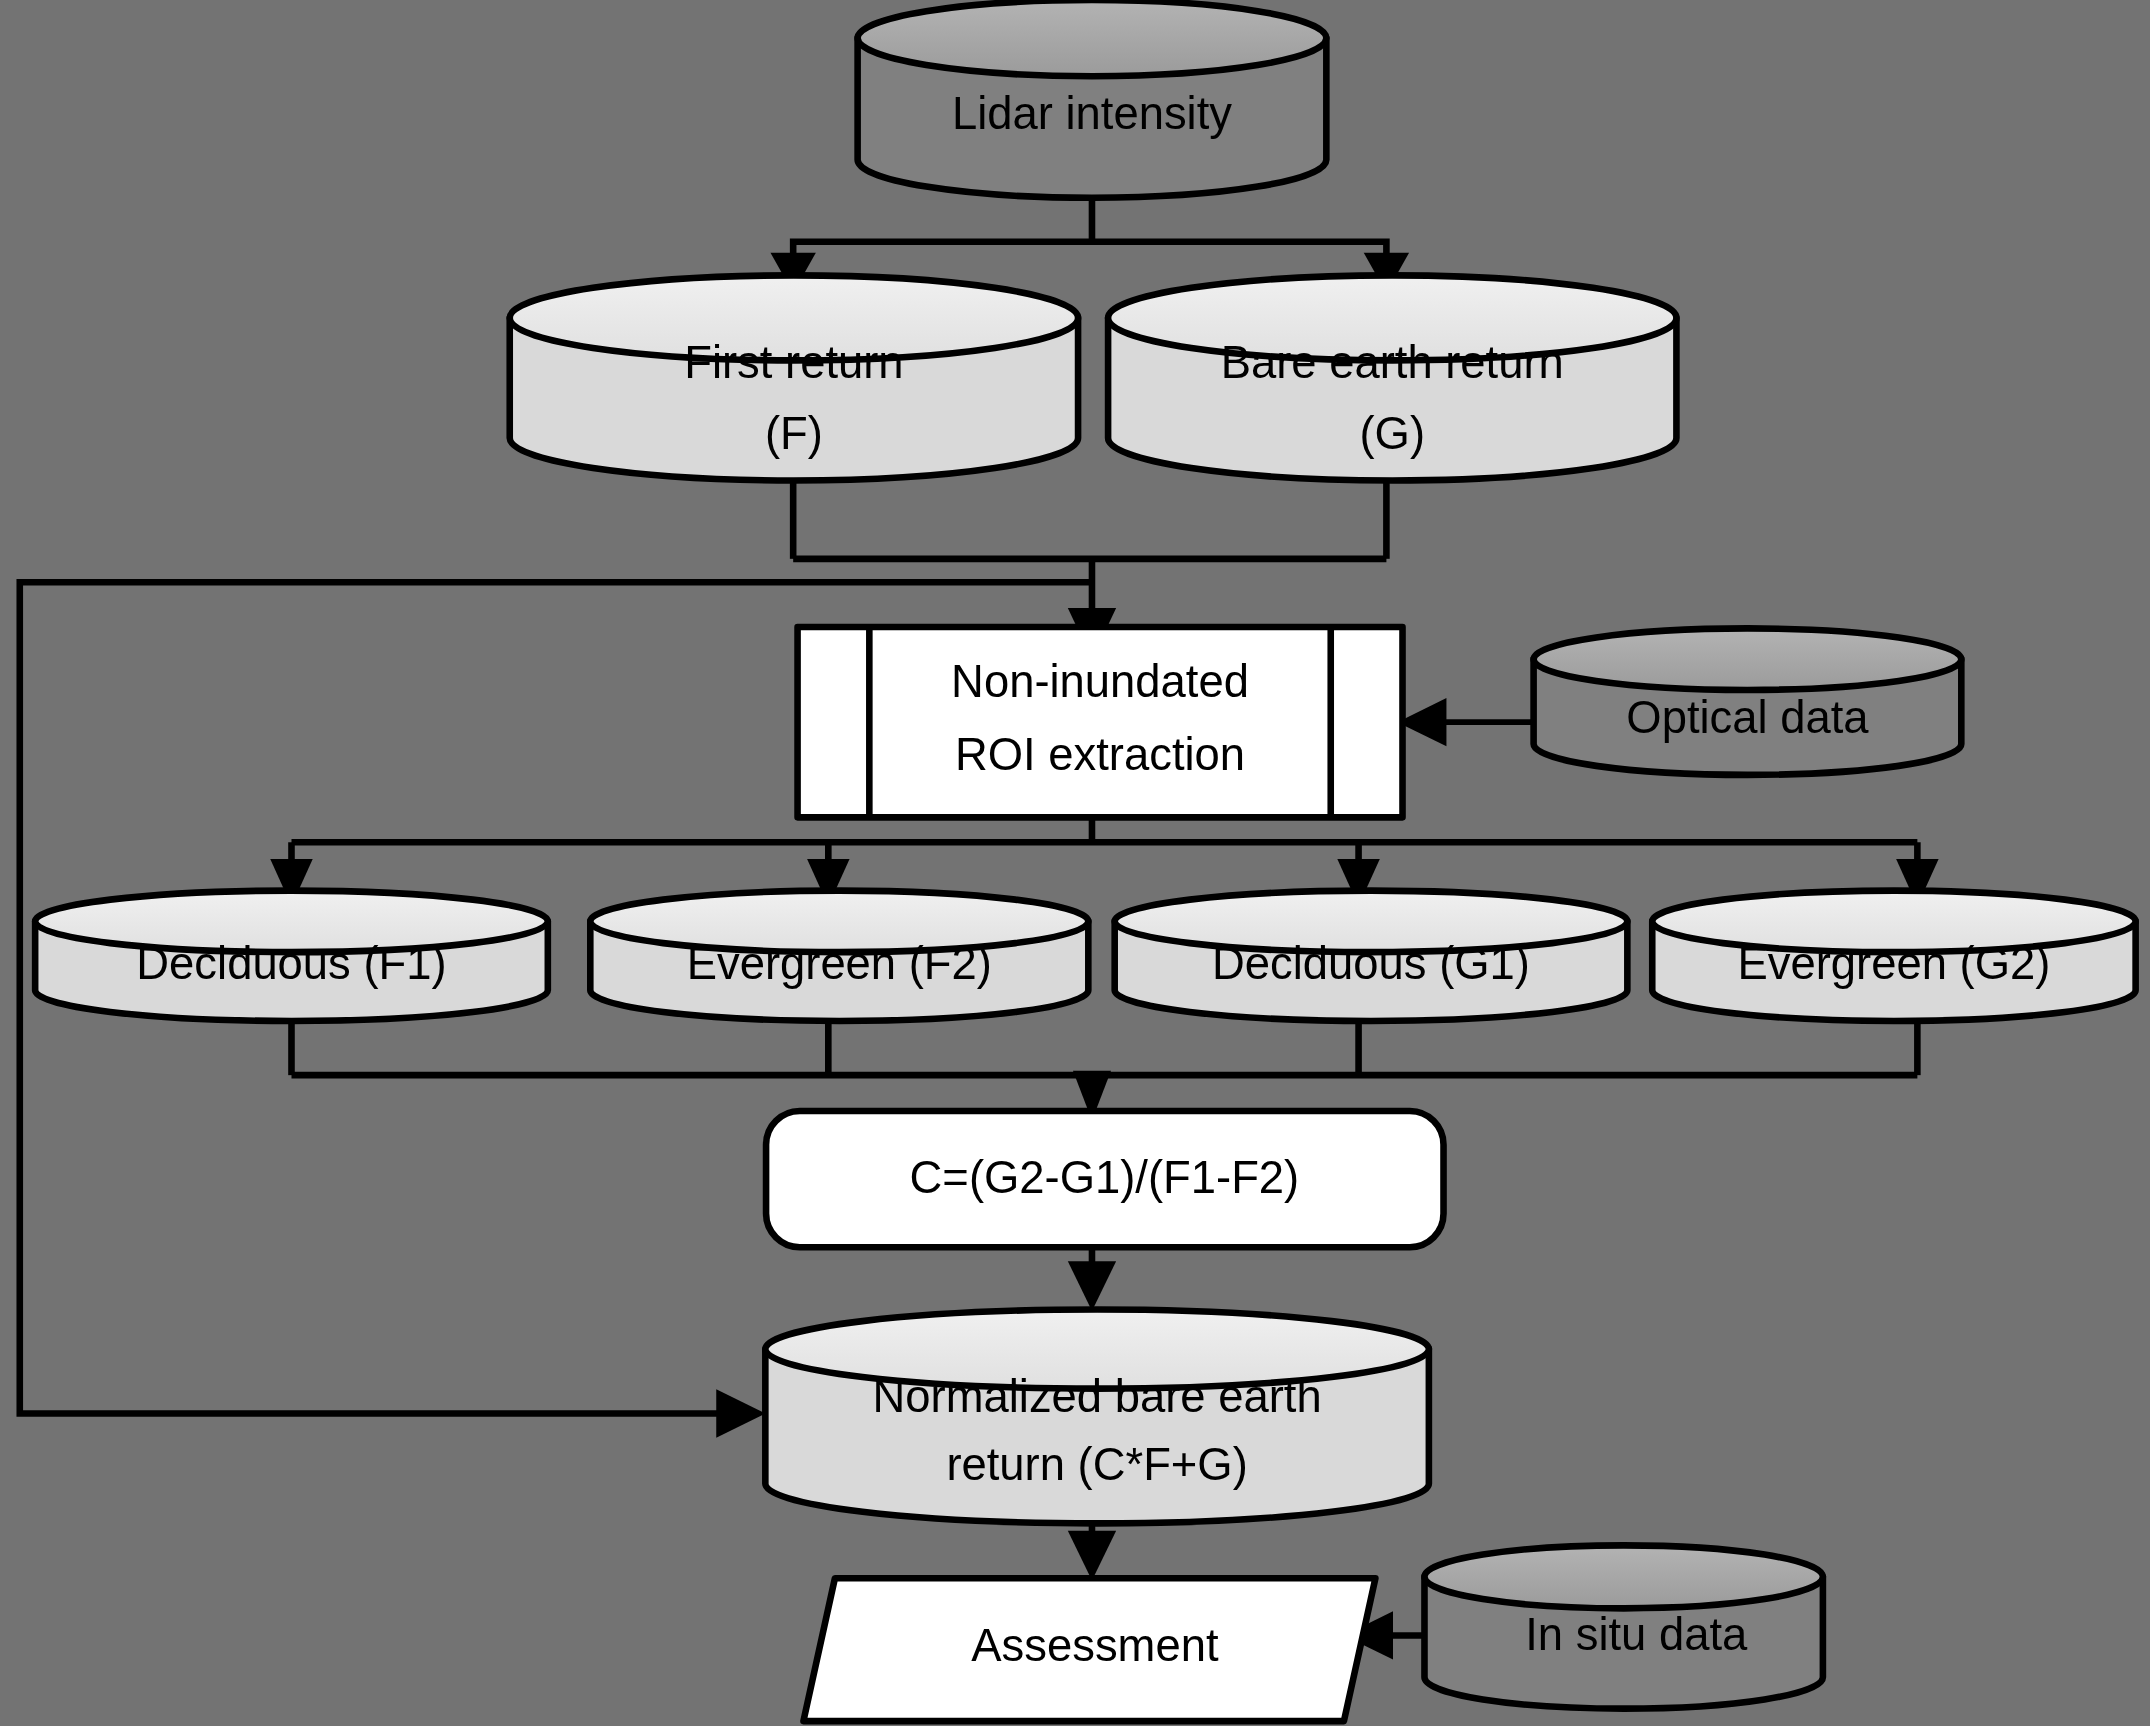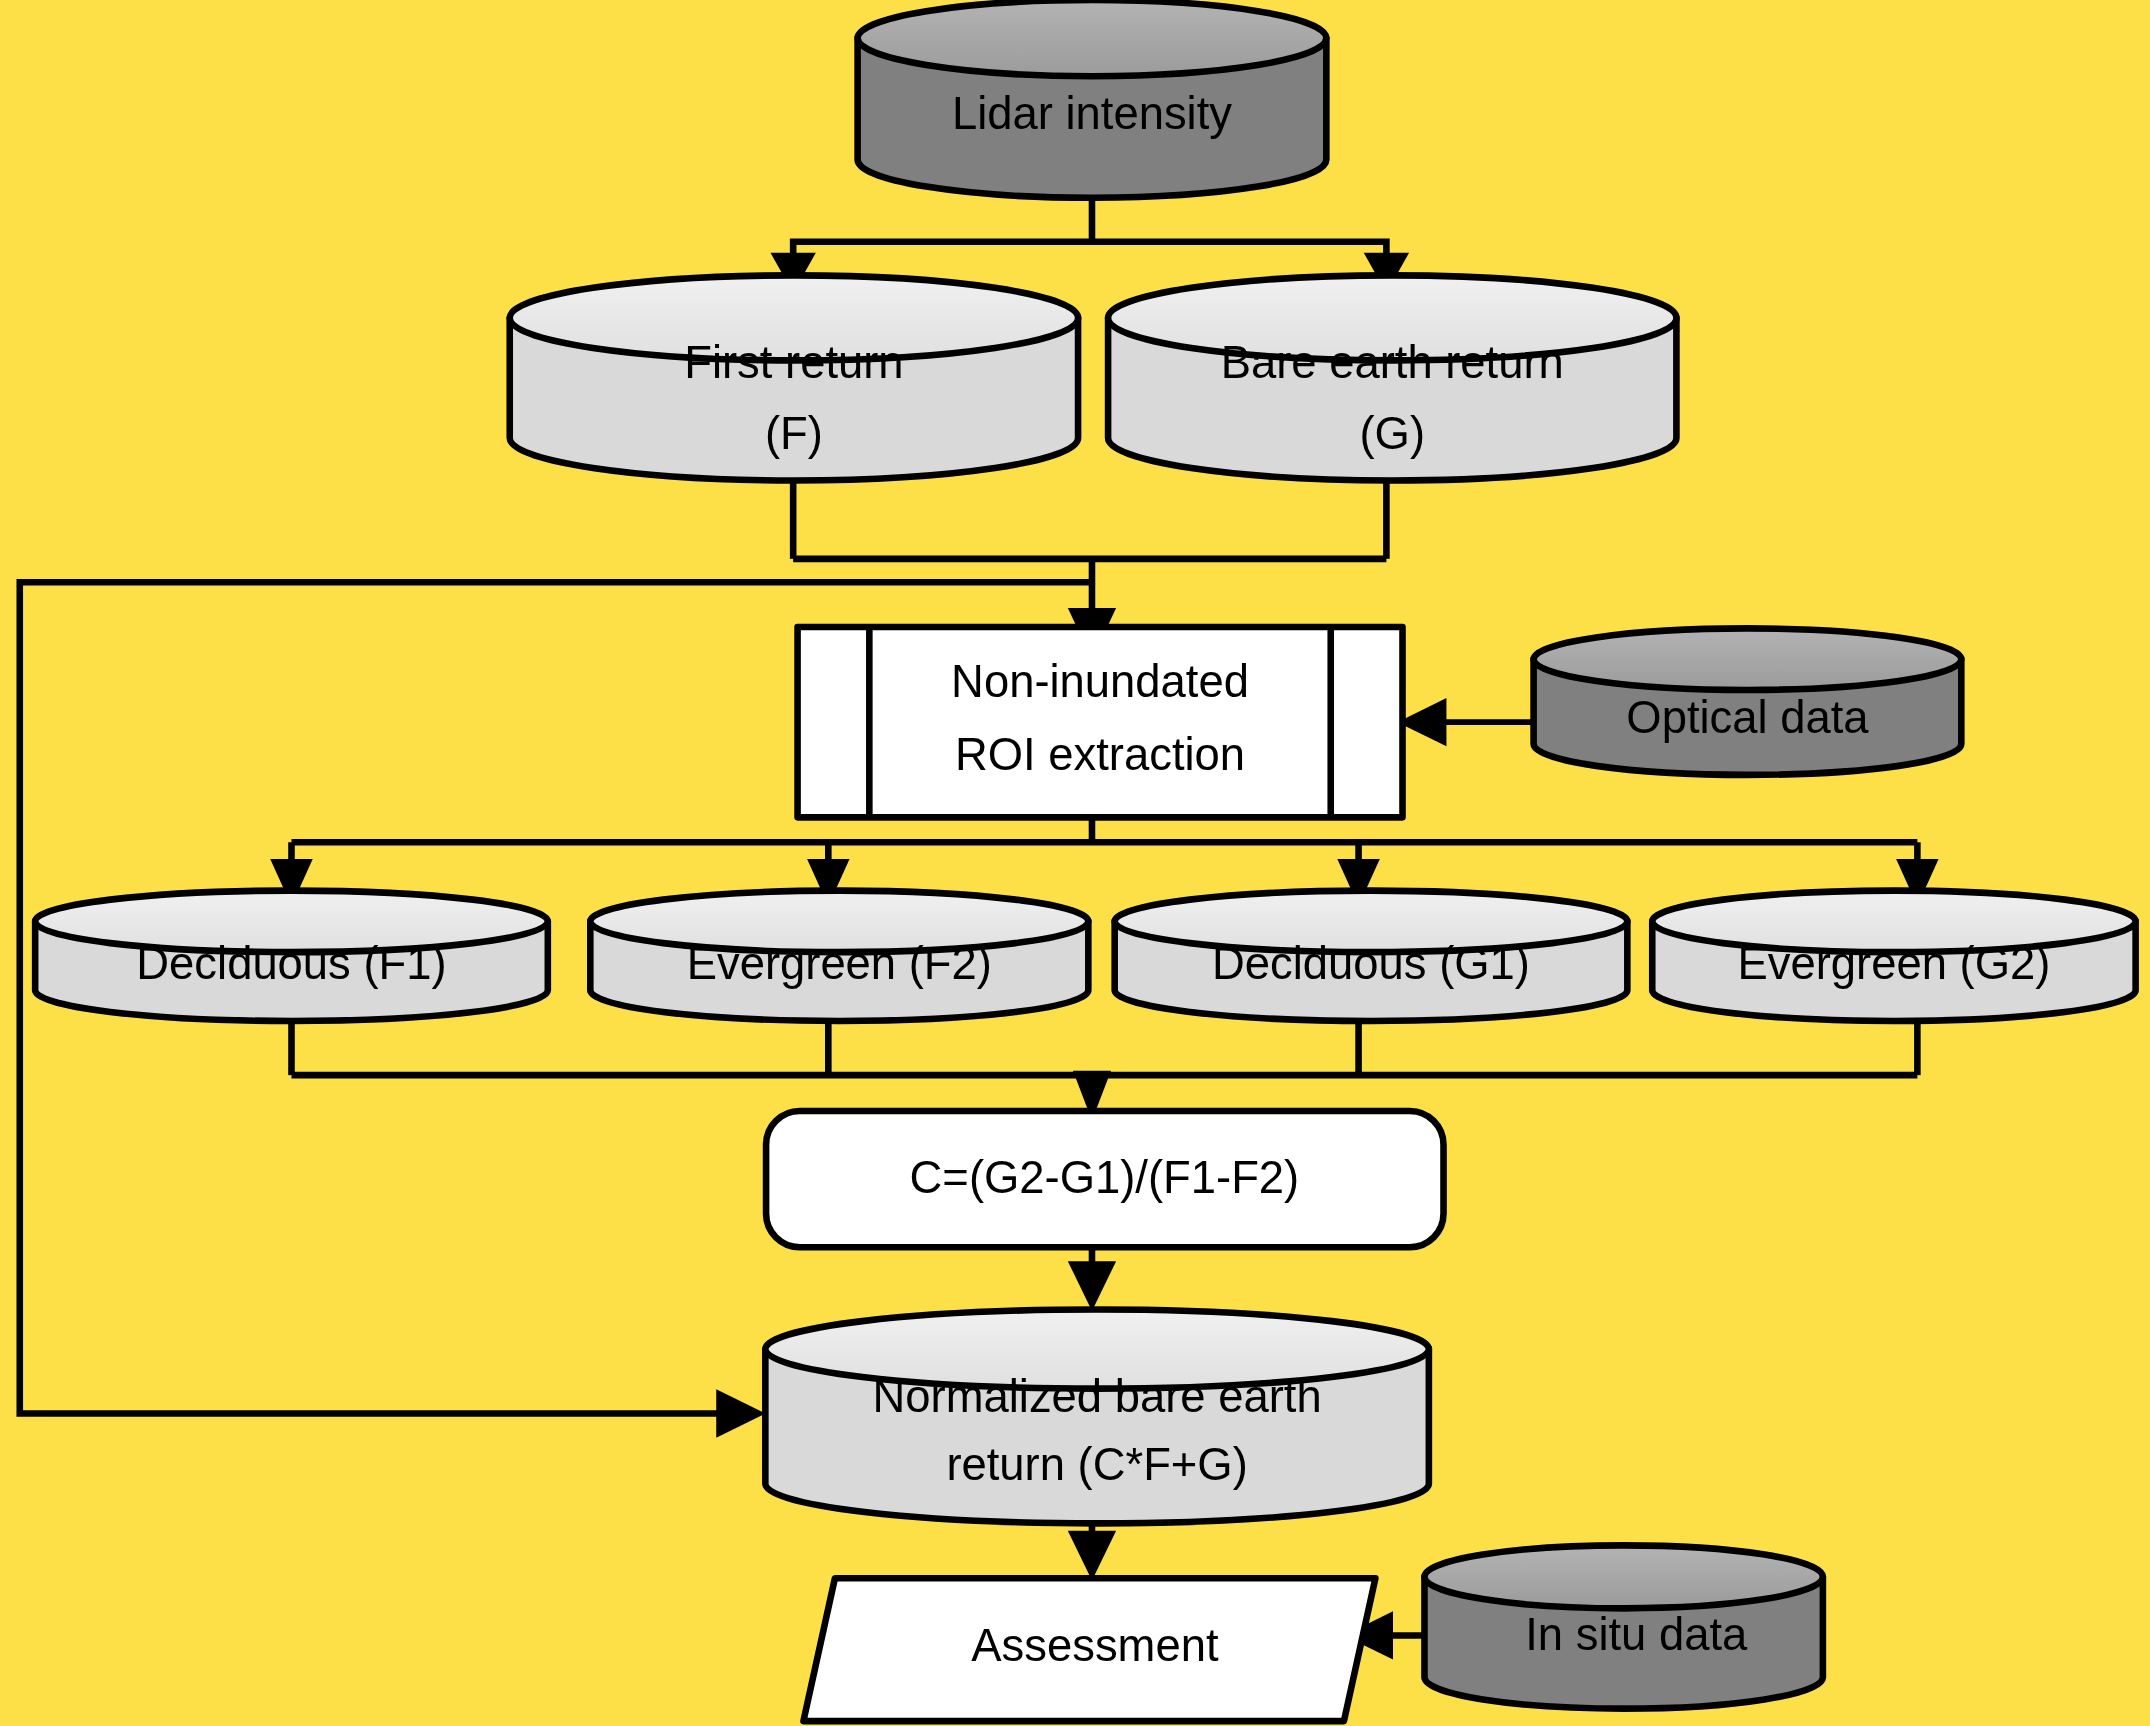--- a/index.html
+++ b/index.html
@@ -8,21 +8,21 @@
     padding: 0;
     background: #ffffff;
   }
   body {
     font-family: "Liberation Sans", sans-serif;
   }
   #diagram-root {
     position: relative;
     width: 2151px;
     height: 1727px;
-    background: #fde047;
+    background: #737373;
     overflow: hidden;
   }
   svg#flowchart {
     display: block;
     width: 2151px;
     height: 1727px;
   }
   .node-label {
     font-family: "Liberation Sans", sans-serif;
     font-size: 62px;

